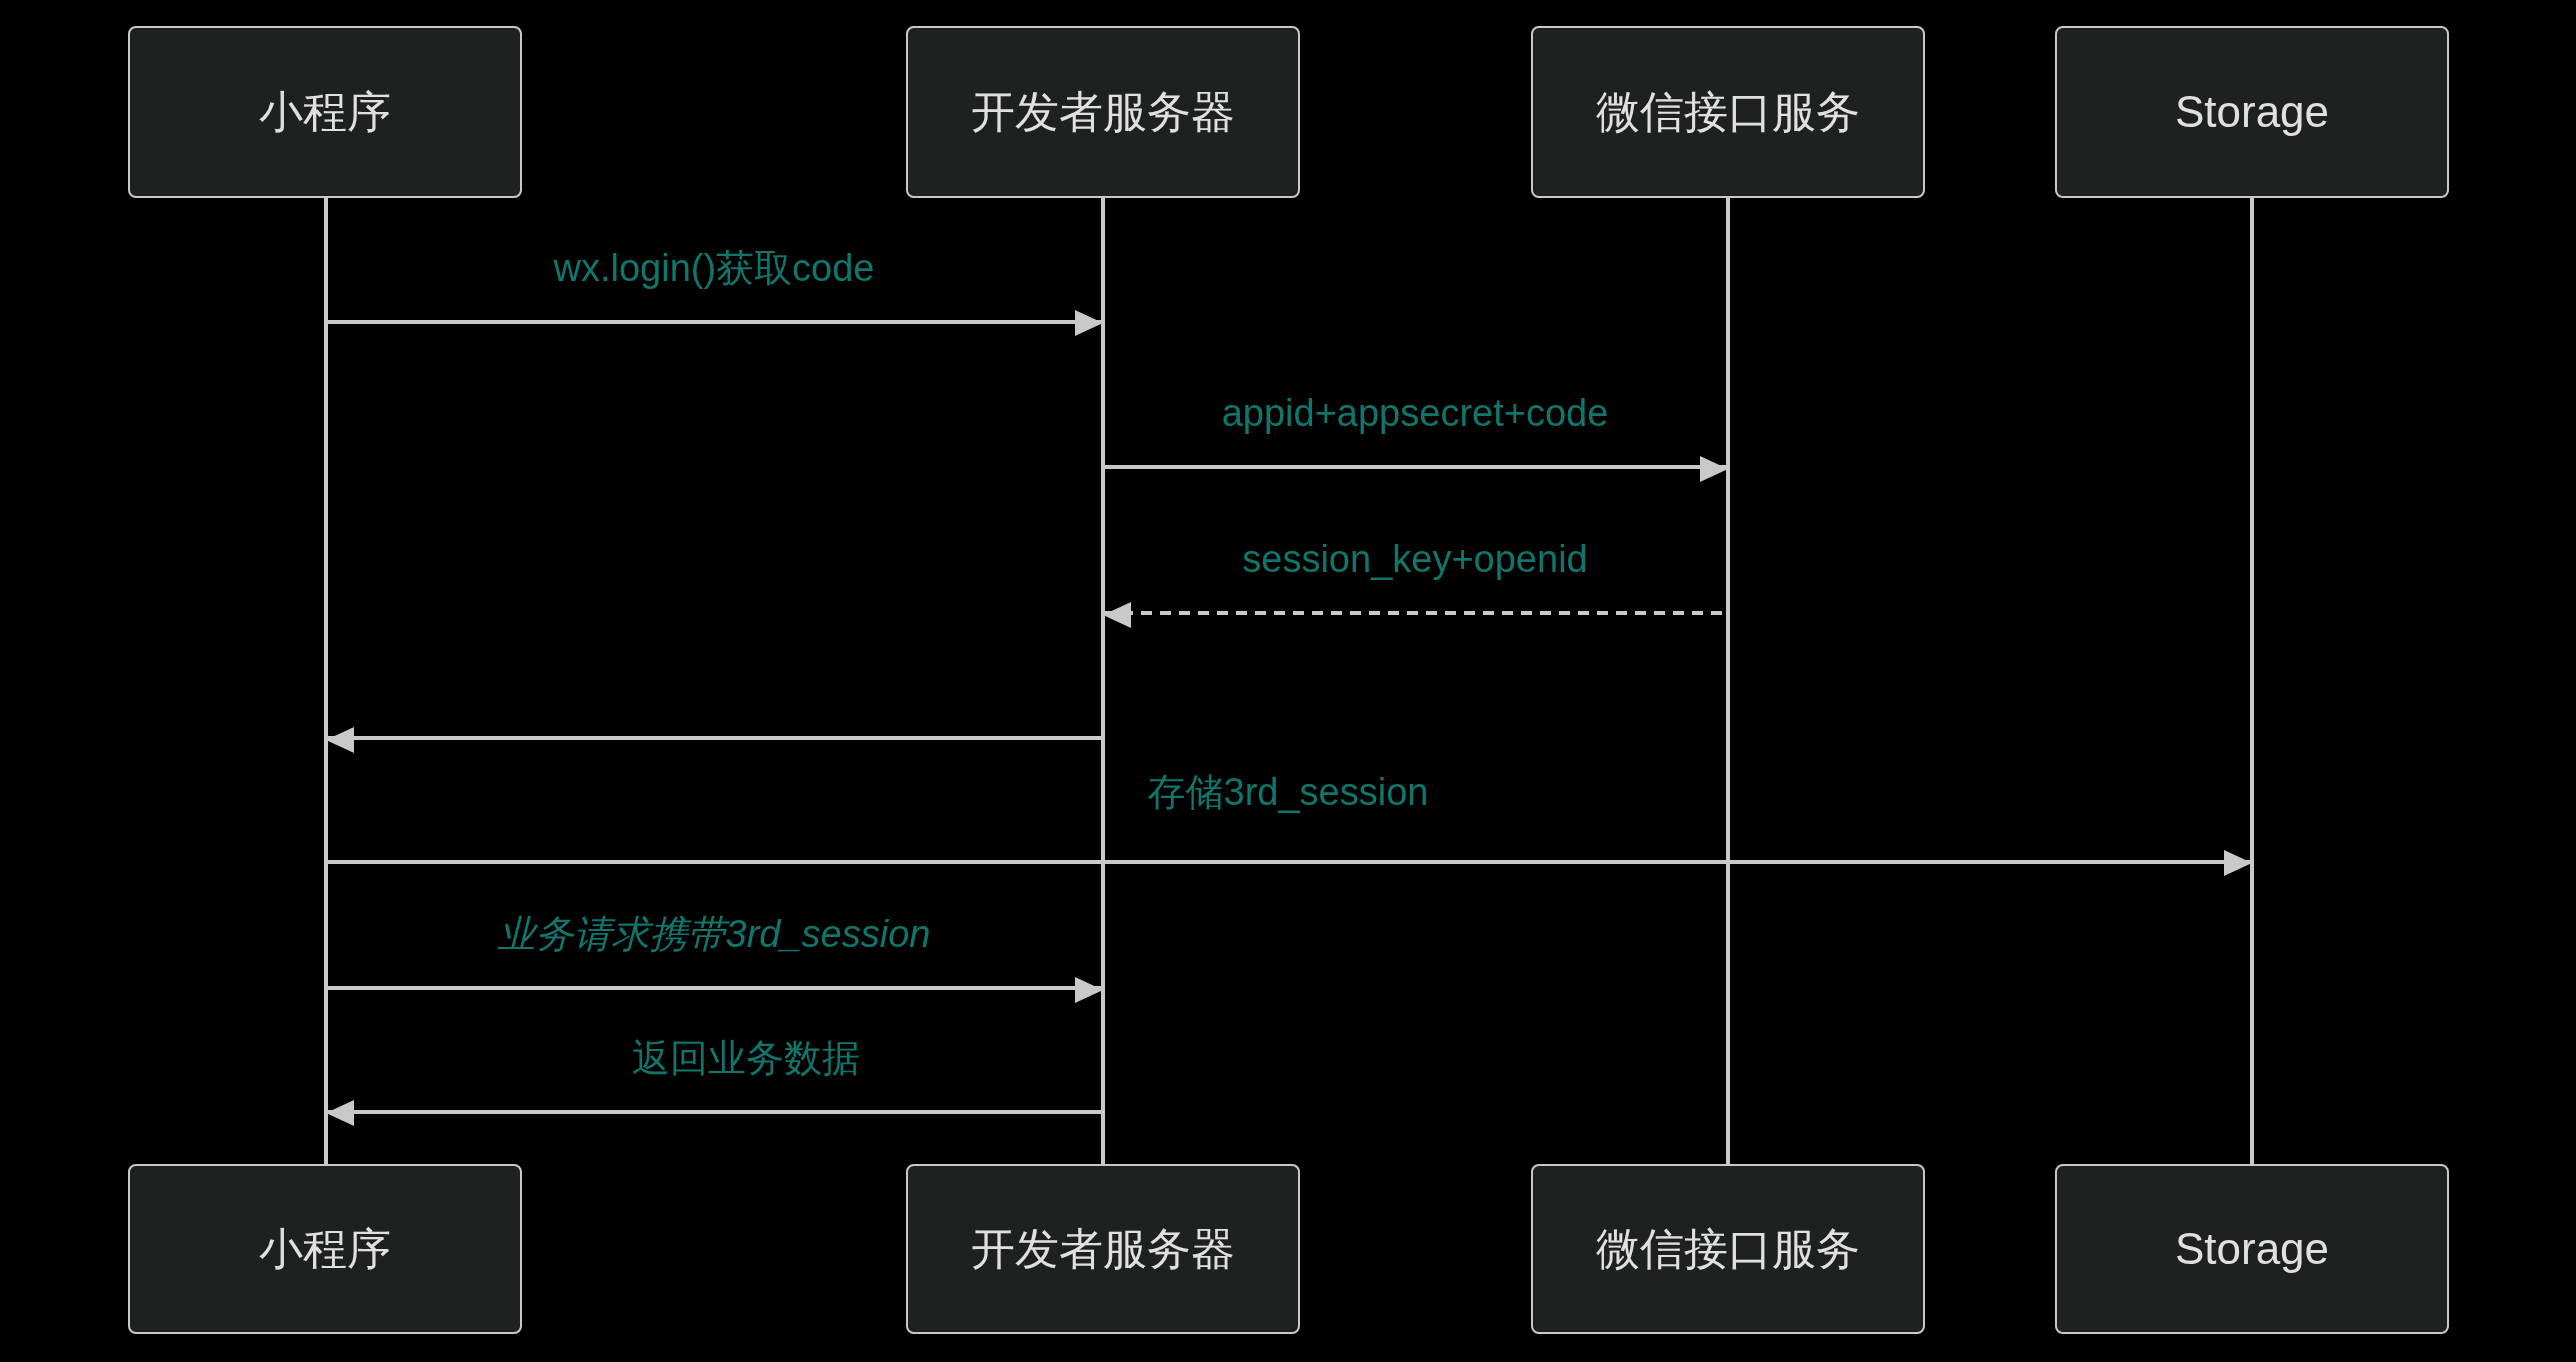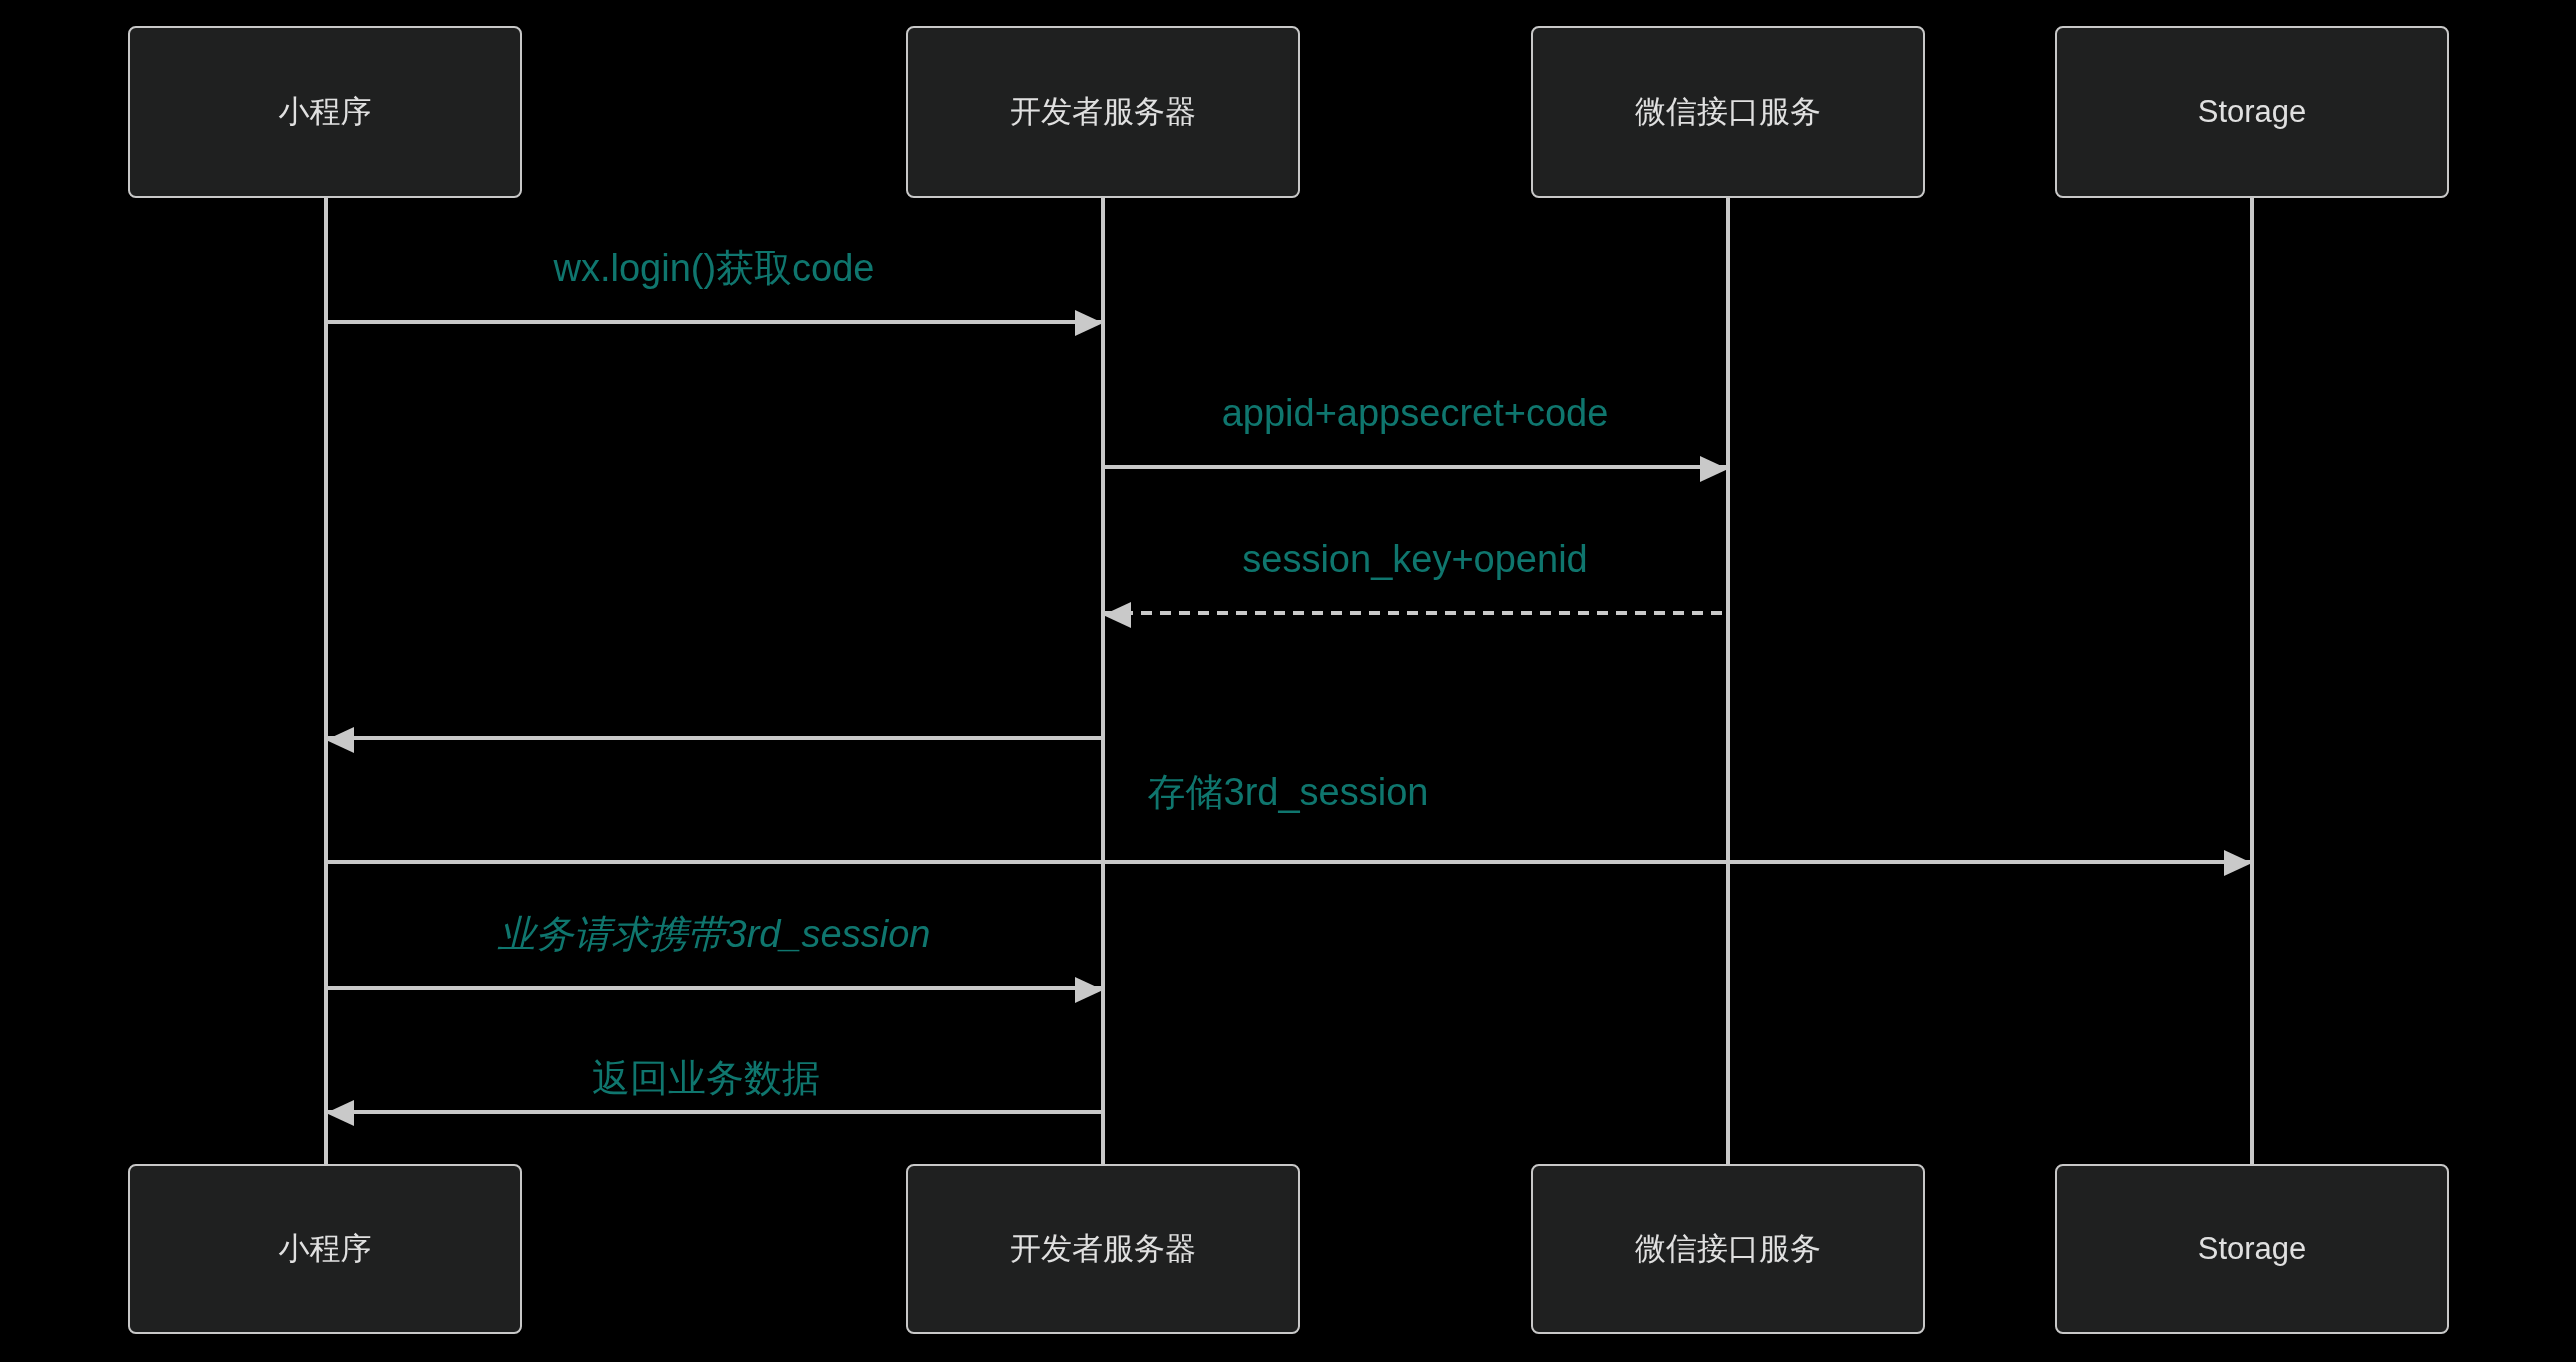--- a/index.html
+++ b/index.html
@@ -12,21 +12,21 @@
     font-family: "Liberation Sans", "DejaVu Sans", sans-serif;
     overflow: hidden;
   }
   .actor-box {
     position: absolute;
     width: 394px;
     background: #1f2020;
     border: 2.6px solid #c8c8c8;
     border-radius: 7.8px;
     color: #e0e0e0;
-    font-size: 31px;
+    font-size: 44px;
     display: flex;
     align-items: center;
     justify-content: center;
     text-align: center;
   }
   .actor-top { top: 26px; height: 172px; }
   .actor-bottom { top: 1164px; height: 170px; }
   .lifeline {
     position: absolute;
     top: 198px;
@@ -109,21 +109,21 @@
   <div class="msg-label" style="left:1288px; top:771px;">存储3rd_session</div>
   <div class="msg-line" style="left:326px; top:860px; width:1927px;"></div>
   <div class="head head-right" style="left:2224px; top:850px;"></div>
 
   
   <div class="msg-label" style="left:714px; top:913px;font-style:italic;">业务请求携带3rd_session</div>
   <div class="msg-line" style="left:326px; top:986px; width:777px;"></div>
   <div class="head head-right" style="left:1075px; top:977px;"></div>
 
   
-  <div class="msg-label" style="left:706px; top:1037px;margin-top:20px;">返回业务数据</div>
+  <div class="msg-label" style="left:746px; top:1037px;">返回业务数据</div>
   <div class="msg-line" style="left:326px; top:1110px; width:777px;"></div>
   <div class="head head-left" style="left:326px; top:1100px;"></div>
 
   
   <div class="actor-box actor-bottom" style="left:128px;">
       <span>小程序</span>
     </div>
   <div class="actor-box actor-bottom" style="left:906px;">
       <span>开发者服务器</span>
     </div>

